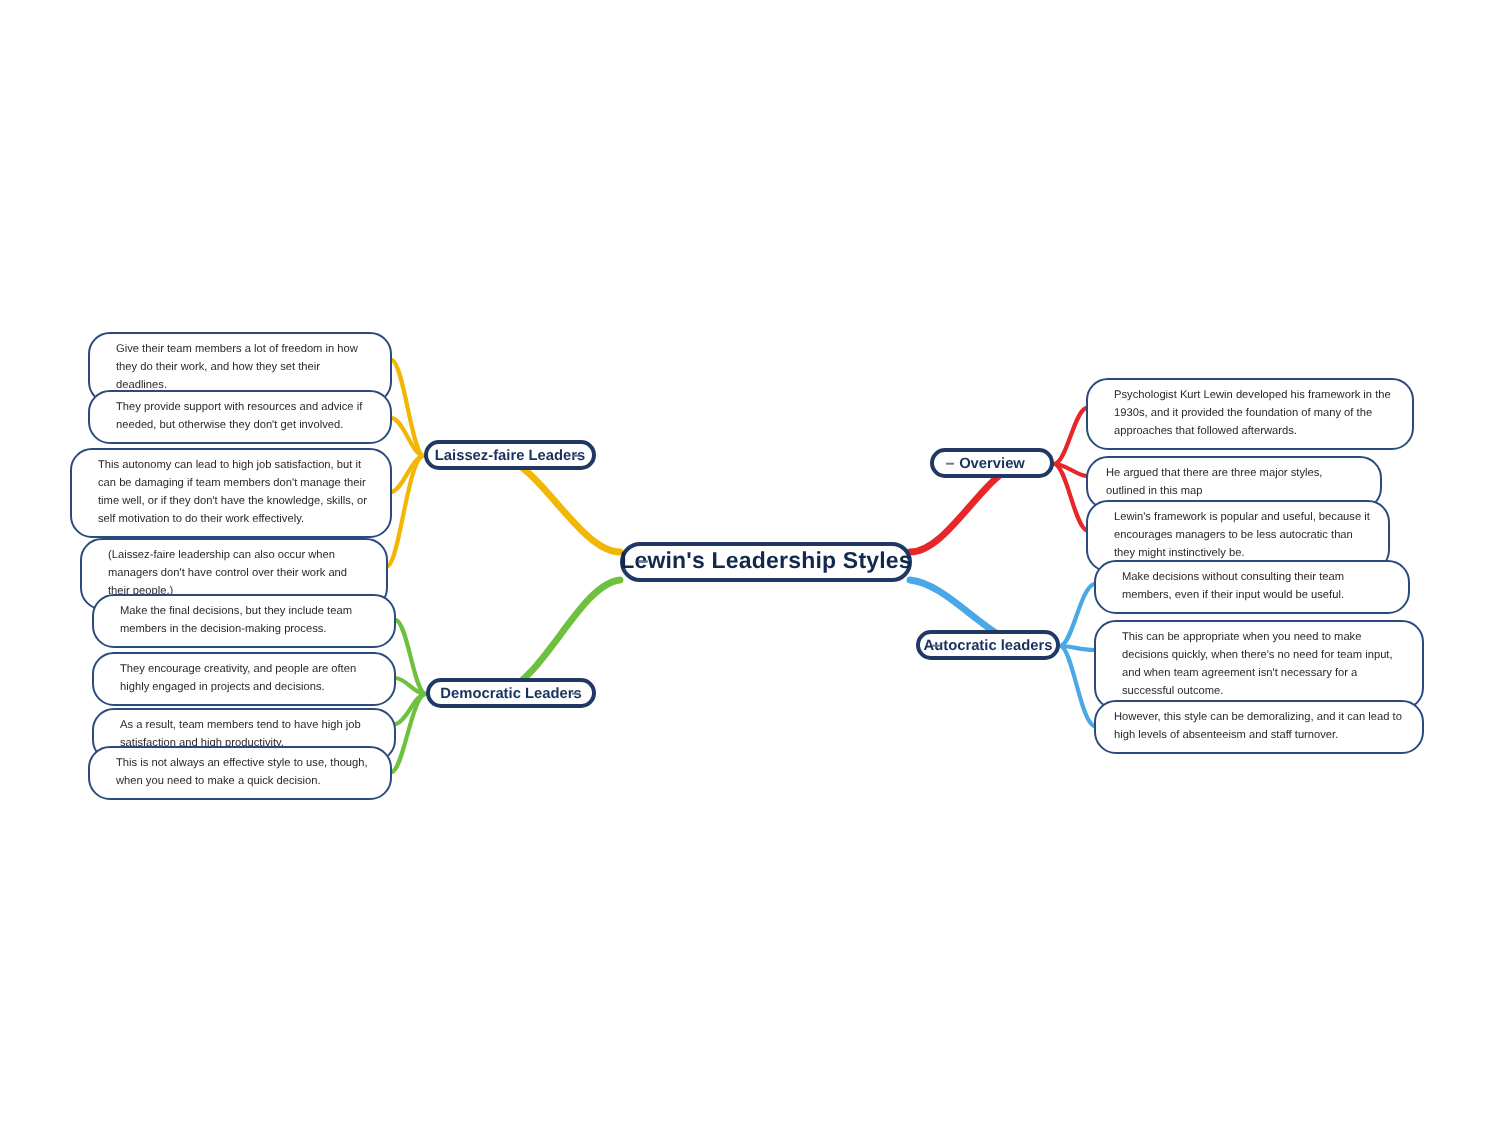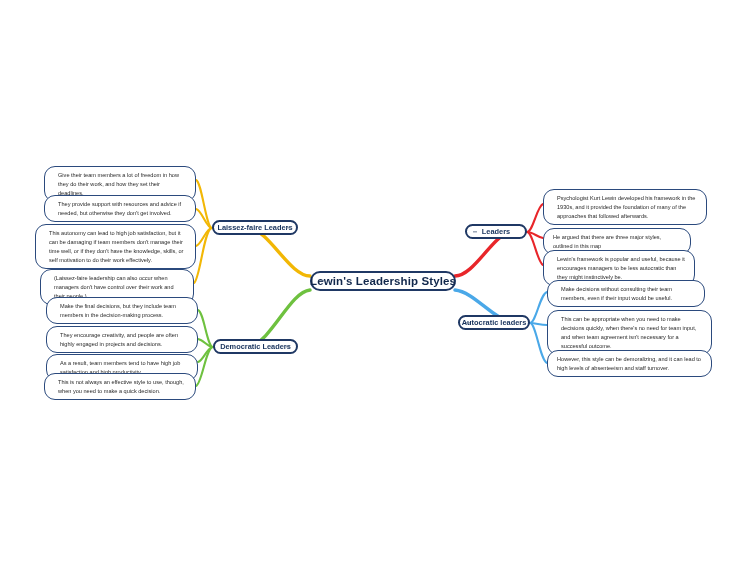--- a/index.html
+++ b/index.html
@@ -140,21 +140,21 @@
     <span>Laissez-faire Leaders</span>
   </div>
 
   <div class="branch-node side-left" style="left:213px; top:339px; width:85px; height:15px;">
     <span class="collapse-dash"></span>
     <span>Democratic Leaders</span>
   </div>
 
   <div class="branch-node side-right" style="left:465px; top:224px; width:62px; height:15px;">
     <span class="collapse-dash"></span>
-    <span>Leaders</span>
+    <span>Overview</span>
   </div>
 
   <div class="branch-node side-right" style="left:458px; top:315px; width:72px; height:15px;">
     <span class="collapse-dash"></span>
     <span>Autocratic leaders</span>
   </div>
 
   <div class="leaf-node indent" style="left:44px; top:166px; width:152px;">
     <span>Give their team members a lot of freedom in how they do their work, and how they set their deadlines.</span>
   </div>

